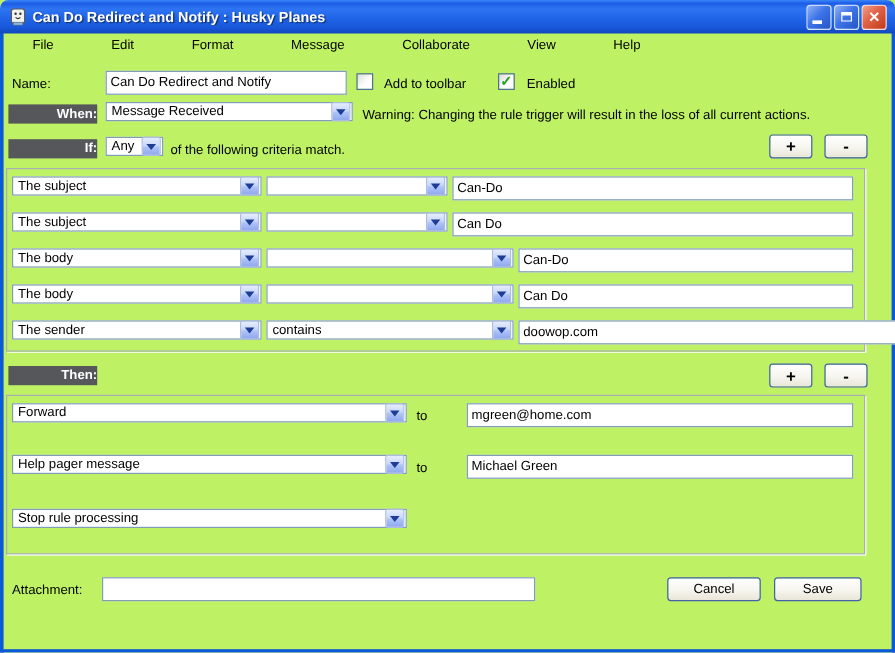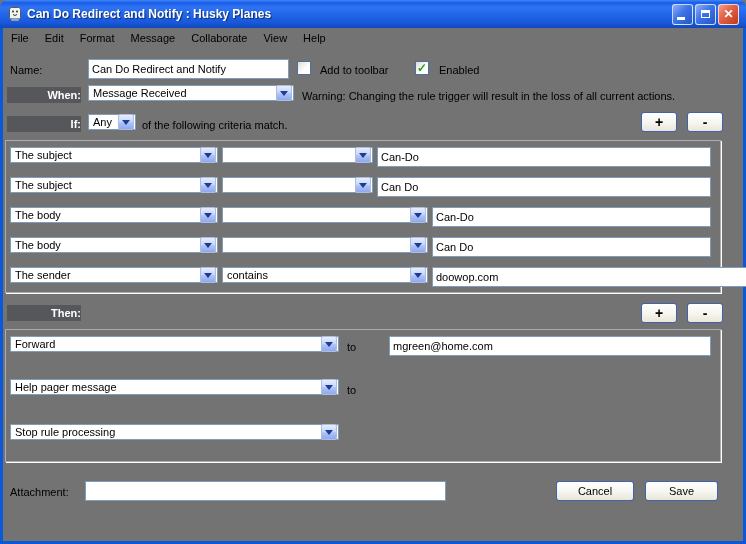--- a/index.html
+++ b/index.html
@@ -1,18 +1,18 @@
 <!DOCTYPE html>
 <html><head>
 <meta charset="utf-8">
 <style>
   html,body{margin:0;padding:0;background:#fff;}
   *{box-sizing:border-box;}
   .window{
-    position:relative;width:746px;height:544px;background:#737373;
+    position:relative;width:746px;height:544px;background:#bef264;
     font-family:"Liberation Sans",sans-serif;font-size:11px;color:#000;
     overflow:hidden;
   }
   
   .edge{position:absolute;background:#0C59D8;z-index:0;}
   .edge-left{left:0;top:20px;bottom:0;width:3px;}
   .edge-right{right:0;top:20px;bottom:0;width:3px;}
   .edge-bottom{left:0;right:0;bottom:0;height:3px;}
   
   .titlebar{
@@ -30,21 +30,21 @@
     width:21px;height:21px;border-radius:3px;border:1px solid rgba(255,255,255,.75);
     display:flex;align-items:center;justify-content:center;position:relative;cursor:default;
   }
   .wbtn.minmax{background:linear-gradient(135deg,#8fb0f7 0%,#3d74e8 45%,#2356c6 100%);}
   .wbtn.close{background:linear-gradient(135deg,#f0a08a 0%,#e2654a 40%,#c03a17 100%);}
   .glyph-min{position:absolute;left:4px;bottom:4px;width:8px;height:3px;background:#fff;}
   .glyph-max{width:9px;height:8px;border:1px solid #fff;border-top:3px solid #fff;}
   .glyph-close{color:#fff;font-weight:bold;font-size:12px;line-height:12px;}
   
   .menubar{position:absolute;left:3px;top:28px;right:3px;height:19px;display:flex;align-items:center;z-index:1;}
-  .menu-item{padding:2px 8px;cursor:default;}
+  .menu-item{padding:2px 24px;cursor:default;}
   .lbl{position:absolute;z-index:1;white-space:nowrap;}
   .seclabel{
     position:absolute;z-index:1;width:74px;height:16px;background:#56575A;color:#fff;
     font-weight:bold;padding:2px 0 0 4px;text-align:right;
   }
   .xp-input{
     position:absolute;z-index:1;height:20px;border:1px solid #7F9DB9;background:#fff;
     font-family:"Liberation Sans",sans-serif;font-size:11px;padding:1px 3px;color:#000;
   }
   .xp-select{
@@ -249,20 +249,21 @@
   <span class="lbl" style="left:347px;top:341px;">to</span>
   <input class="xp-input" style="left: 389px; top: 336px; width: 322px;" value="mgreen@home.com">
 
   <div class="xp-select" style="left:10px;top:379px;width:329px;">
     <span class="sel-txt">Help pager message</span>
     <span class="sel-arrow">
         <span class="tri-down"></span>
       </span>
   </div>
   <span class="lbl" style="left:347px;top:384px;">to</span>
+  <input class="xp-input" style="left: 389px; top: 379px; width: 322px;" value="Michael Green">
 
   <div class="xp-select" style="left:10px;top:424px;width:329px;">
     <span class="sel-txt">Stop rule processing</span>
     <span class="sel-arrow">
         <span class="tri-down"></span>
       </span>
   </div>
 
   <span class="lbl" style="left:10px;top:486px;">Attachment:</span>
   <input class="xp-input" style="left: 85px; top: 481px; width: 361px;" value="">

